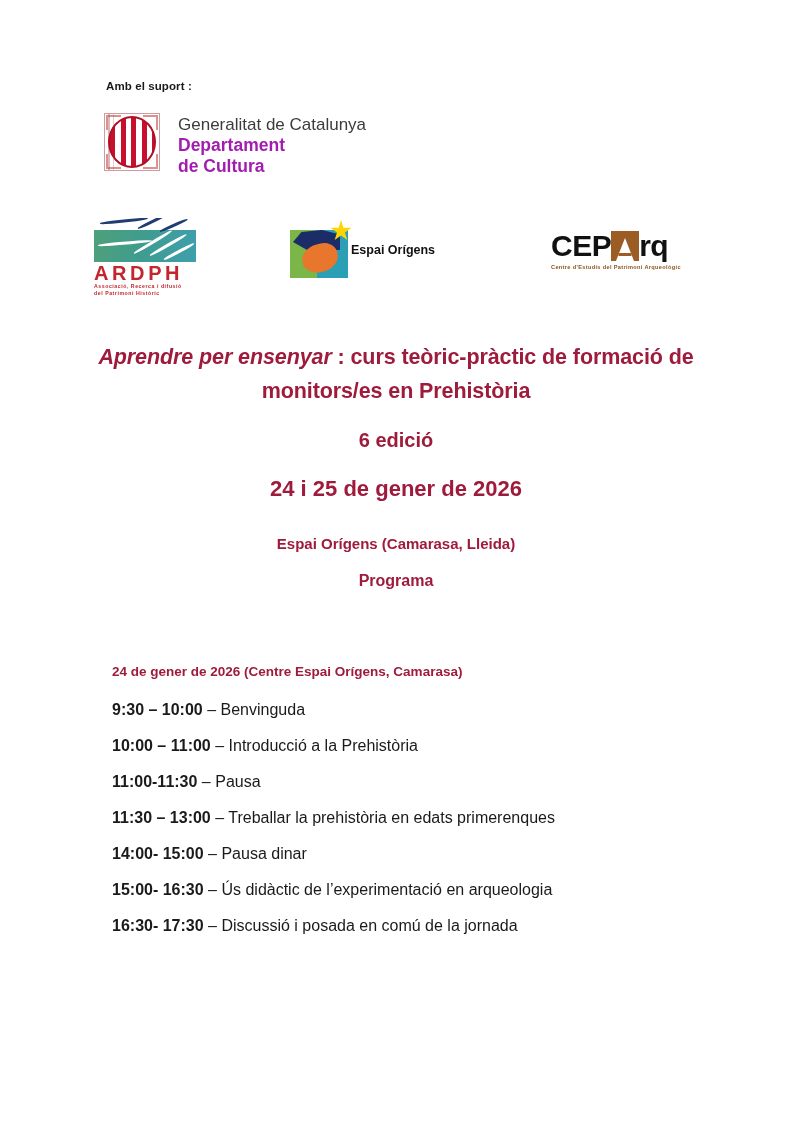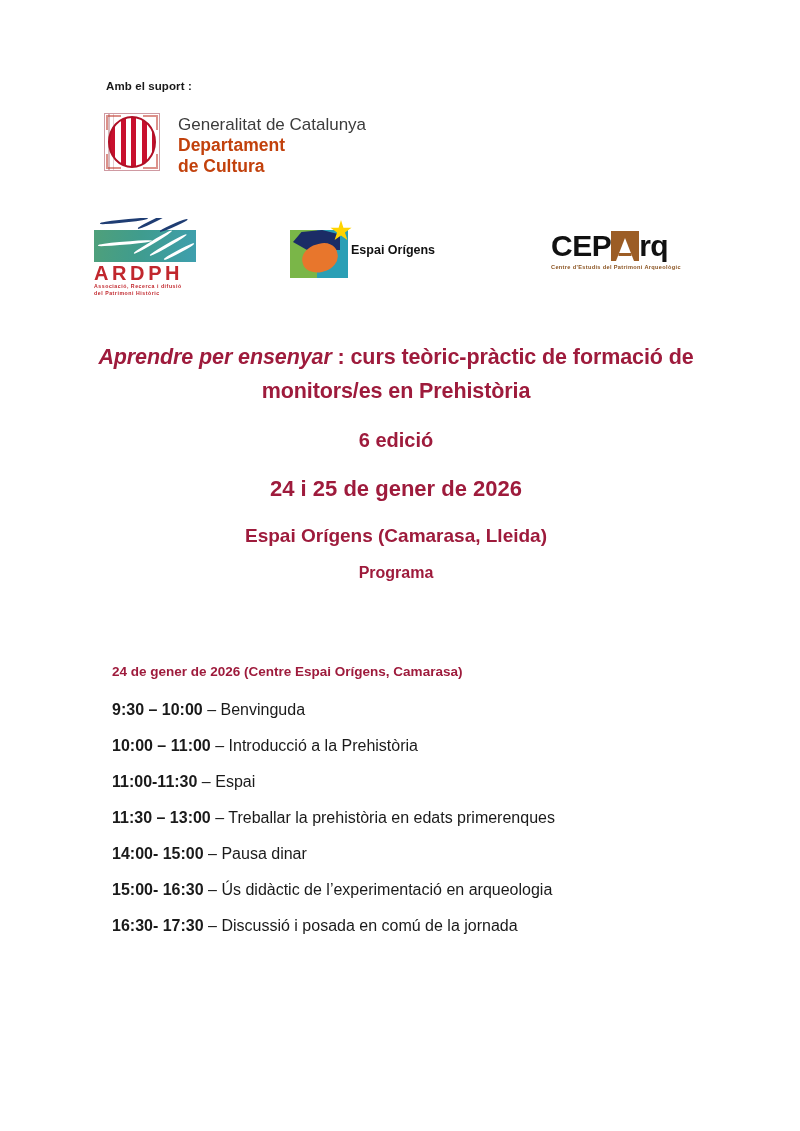--- a/index.html
+++ b/index.html
@@ -92,21 +92,21 @@
     font-size: 17px;
     color: #3c3c3c;
     line-height: 21px;
     white-space: nowrap;
     font-weight: 400;
   }
   .gencat-text .l2,
   .gencat-text .l3 {
     font-size: 17.5px;
     font-weight: bold;
-    color: #c2410c;
+    color: #a21caf;
     line-height: 21px;
     white-space: nowrap;
   }
 
   
   .logo-row { position: absolute; left: 0; top: 0; width: 800px; height: 0; }
 
   
   .ardph {
     position: absolute;
@@ -303,22 +303,22 @@
     line-height: 30px;
   }
   .title-dates {
     margin-top: 19px;
     font-size: 22px;
     font-weight: bold;
     color: #9e1b3c;
     line-height: 30px;
   }
   .title-place {
-    margin-top: 20px;
-    font-size: 19px;
+    margin-top: 28px;
+    font-size: 15px;
     font-weight: bold;
     color: #9e1b3c;
     line-height: 24px;
   }
   .title-programa {
     margin-top: 13px;
     font-size: 16px;
     font-weight: bold;
     color: #9e1b3c;
     line-height: 24px;
@@ -431,21 +431,21 @@
     <div class="title-dates">24 i 25 de gener de 2026</div>
     <div class="title-place">Espai Orígens (Camarasa, Lleida)</div>
     <div class="title-programa">Programa</div>
   </div>
 
   <div class="programme">
     <div class="day-heading">24 de gener de 2026 (Centre Espai Orígens, Camarasa)</div>
     <div id="slot-list">
         <div class="slot"><span class="time">9:30 – 10:00</span><span class="dash"> – </span><span class="desc">Benvinguda</span></div>
         <div class="slot"><span class="time">10:00 – 11:00</span><span class="dash"> – </span><span class="desc">Introducció a la Prehistòria</span></div>
-        <div class="slot"><span class="time">11:00-11:30</span><span class="dash"> – </span><span class="desc">Espai</span></div>
+        <div class="slot"><span class="time">11:00-11:30</span><span class="dash"> – </span><span class="desc">Pausa</span></div>
         <div class="slot"><span class="time">11:30 – 13:00</span><span class="dash"> – </span><span class="desc">Treballar la prehistòria en edats primerenques</span></div>
         <div class="slot"><span class="time">14:00- 15:00</span><span class="dash"> – </span><span class="desc">Pausa dinar</span></div>
         <div class="slot"><span class="time">15:00- 16:30</span><span class="dash"> – </span><span class="desc">Ús didàctic de l’experimentació en arqueologia</span></div>
         <div class="slot"><span class="time">16:30- 17:30</span><span class="dash"> – </span><span class="desc">Discussió i posada en comú de la jornada</span></div>
       </div>
   </div>
 
 </div>
 
 </body></html>

